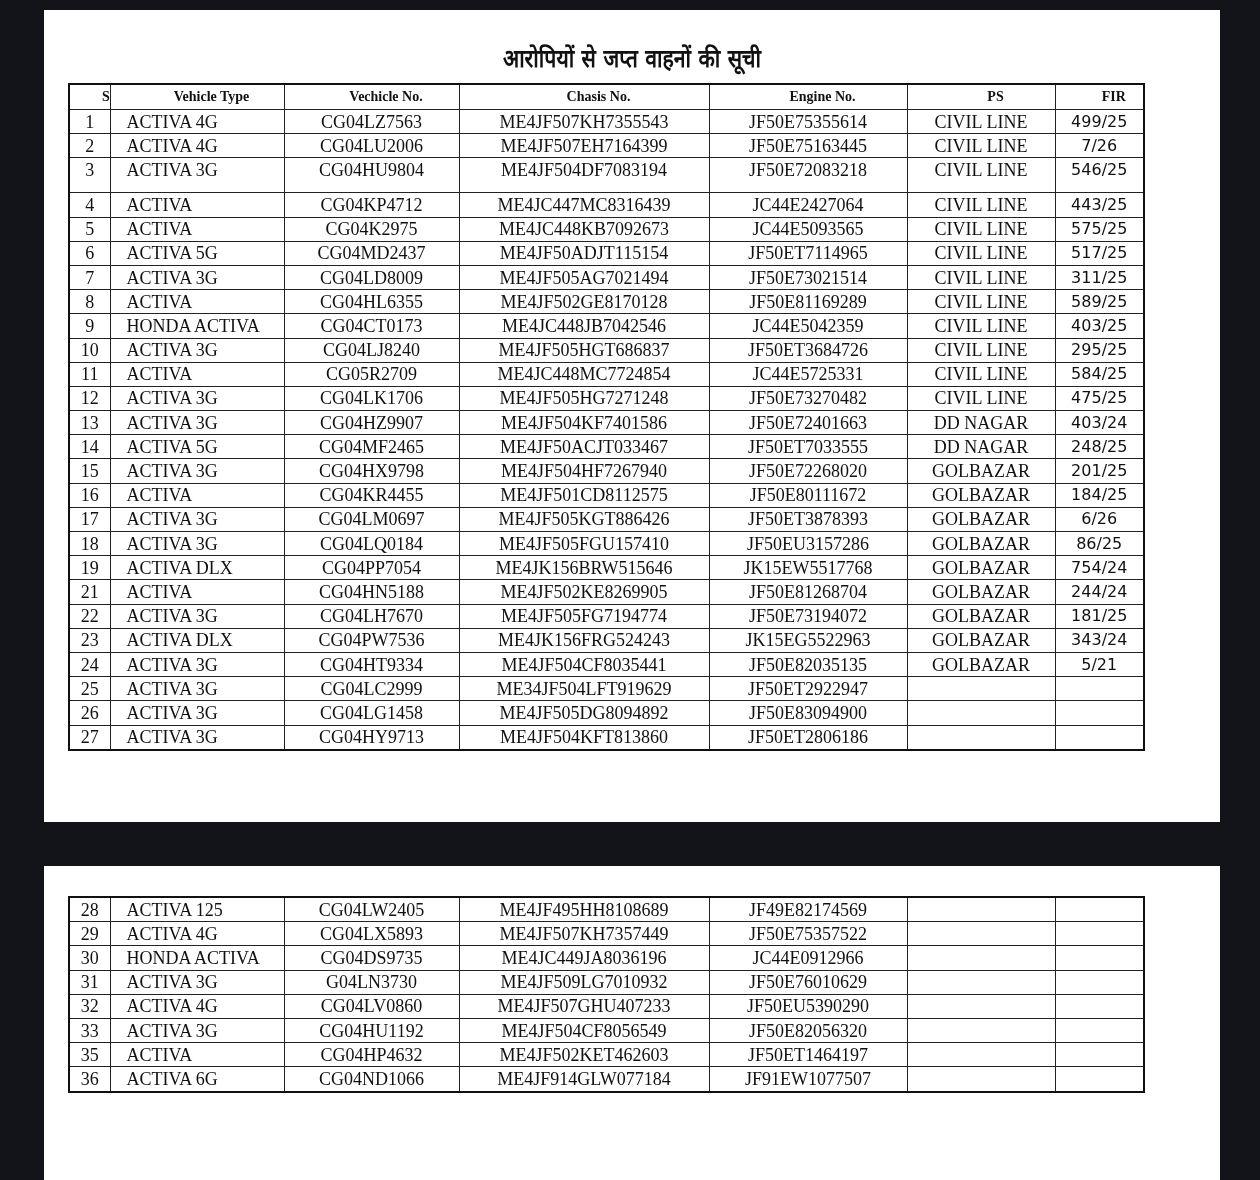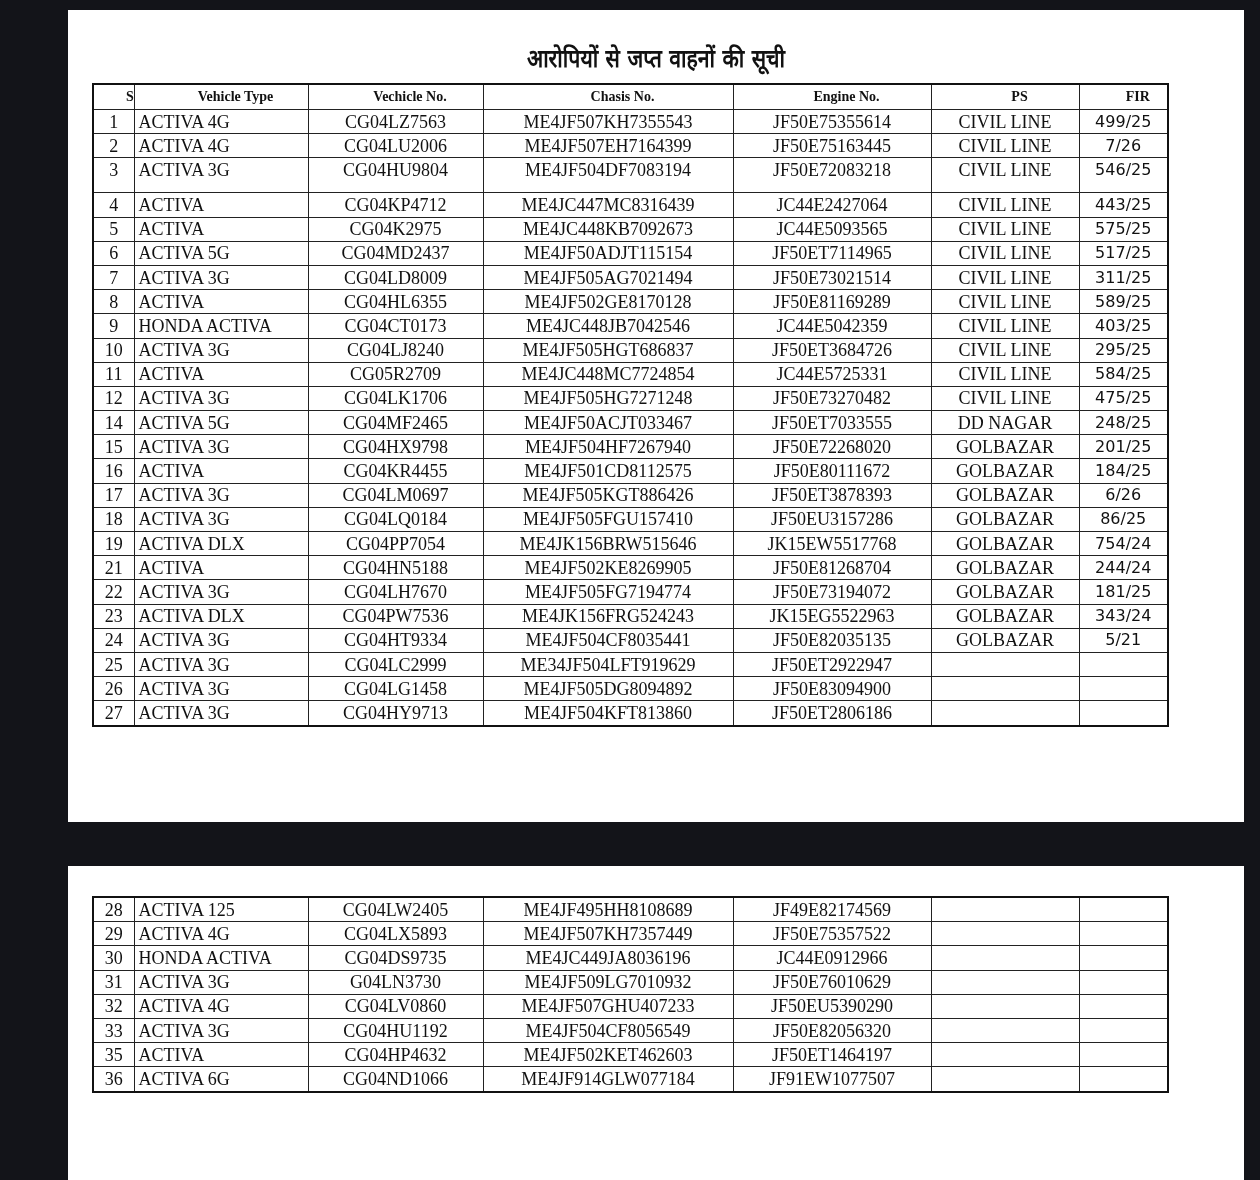--- a/index.html
+++ b/index.html
@@ -6,21 +6,21 @@
     body {
       width: 1260px; height: 1180px;
       background: #131419;
       position: relative;
       overflow: hidden;
       font-family: "Liberation Serif", serif;
       color: #111;
     }
     .page {
       position: absolute;
-      left: 68px; width: 1176px;
+      left: 44px; width: 1176px;
       background: #ffffff;
     }
     .page1 { top: 10px; height: 812px; }
     .page2 { top: 866px; height: 348px; }
     .title {
       position: absolute; left: 0; right: 0; top: 30px;
       text-align: center;
       font-family: "DejaVu Sans", sans-serif;
       font-weight: bold;
       font-size: 25px;
@@ -41,21 +41,21 @@
       border: 1.5px solid #222;
       padding: 0 3px;
       height: 23.2px;
       font-size: 18px;
       line-height: 20px;
       white-space: nowrap;
       overflow: hidden;
       text-align: center;
     }
     th { font-weight: bold; font-size: 14px; height: 24px; padding-left: 32px; }
-    td.type { text-align: left; padding-left: 4px; }
+    td.type { text-align: left; padding-left: 16px; }
     td.fir { font-family: "DejaVu Sans", sans-serif; font-size: 16px; margin-top: 44px; }
     tr.tall td { height: 32px; vertical-align: top; padding-top: 2px; }
     col.c-sl { width: 41px; }
     col.c-type { width: 174px; }
     col.c-vno { width: 175px; }
     col.c-chasis { width: 250px; }
     col.c-engine { width: 198px; }
     col.c-ps { width: 148px; }
     col.c-fir { width: 89px; }
   </style>
@@ -188,20 +188,29 @@
         <tr>
           <td>12</td>
           <td class="type">ACTIVA 3G</td>
           <td>CG04LK1706</td>
           <td>ME4JF505HG7271248</td>
           <td>JF50E73270482</td>
           <td>CIVIL LINE</td>
           <td class="fir">475/25</td>
         </tr>
         <tr>
+          <td>13</td>
+          <td class="type">ACTIVA 3G</td>
+          <td>CG04HZ9907</td>
+          <td>ME4JF504KF7401586</td>
+          <td>JF50E72401663</td>
+          <td>DD NAGAR</td>
+          <td class="fir">403/24</td>
+        </tr>
+        <tr>
           <td>14</td>
           <td class="type">ACTIVA 5G</td>
           <td>CG04MF2465</td>
           <td>ME4JF50ACJT033467</td>
           <td>JF50ET7033555</td>
           <td>DD NAGAR</td>
           <td class="fir">248/25</td>
         </tr>
         <tr>
           <td>15</td>

